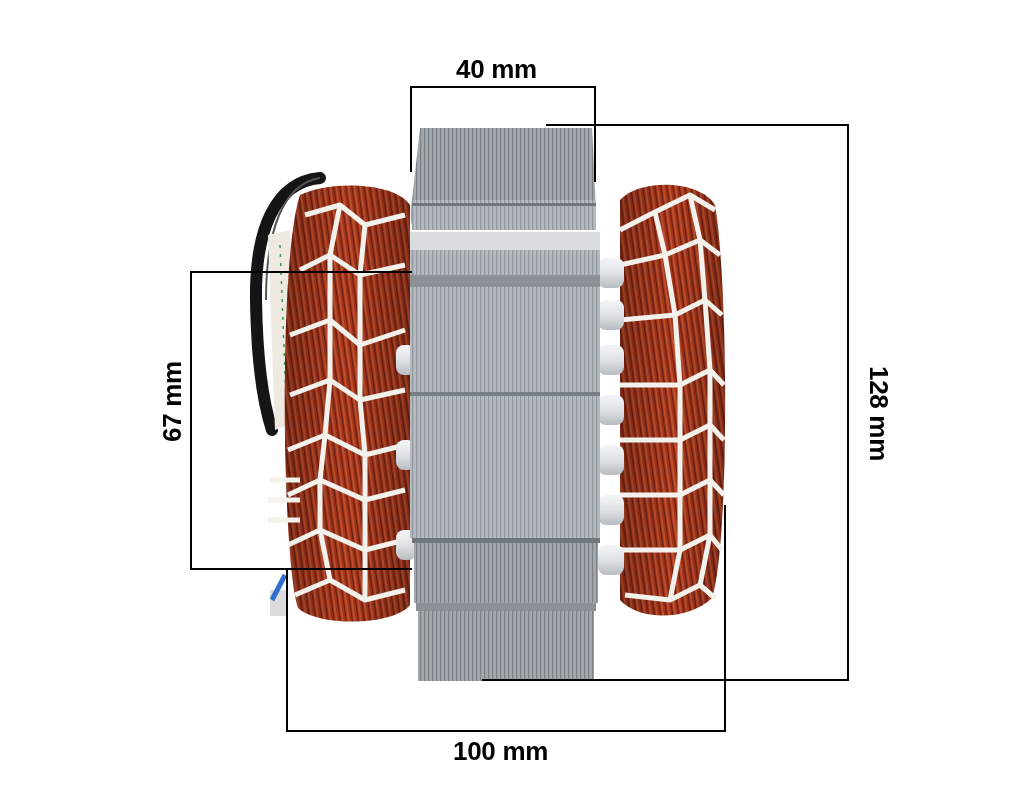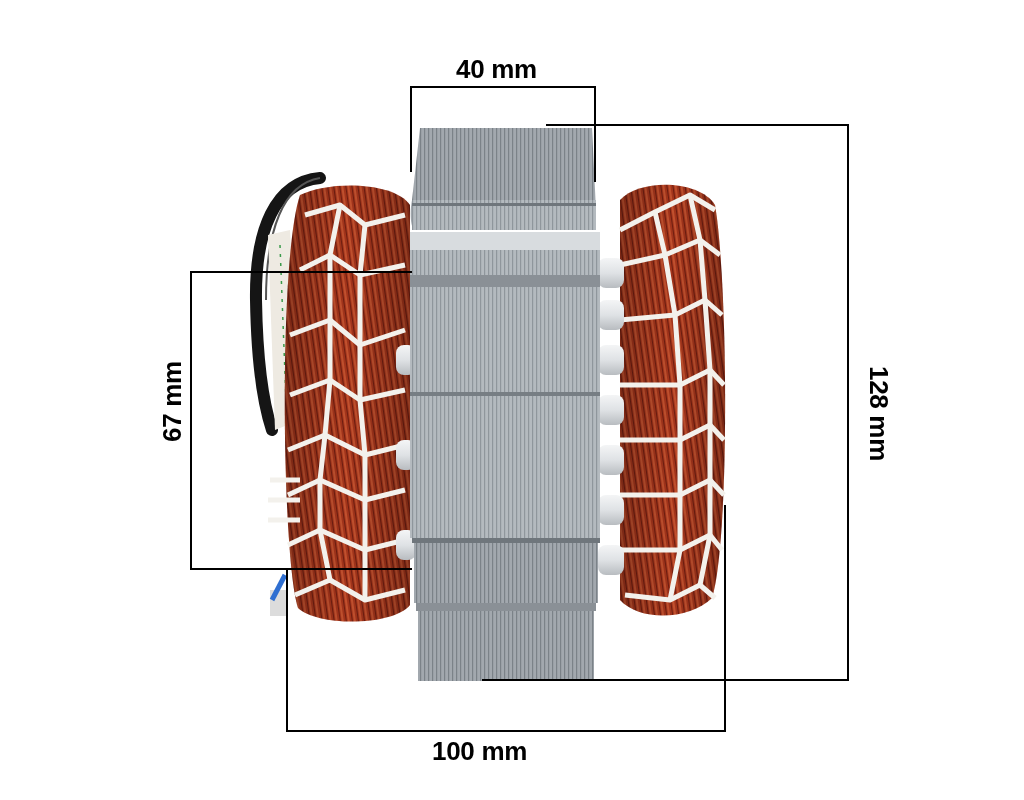--- a/index.html
+++ b/index.html
@@ -116,14 +116,14 @@
     <path d="M411,172 L411,87 L595,87 L595,182"></path>
     <path d="M546,125 L848,125 L848,680 L482,680"></path>
     <path d="M412,272 L191,272 L191,569 L412,569"></path>
     <path d="M287,568 L287,731 L725,731 L725,505"></path>
   </g>
 </svg>
 
 <div class="dim-label" style="left:456px; top:54px;">40 mm</div>
 <div class="dim-label rot" style="left:818px; top:398px; width:120px; text-align:center; transform:rotate(90deg);">128 mm</div>
 <div class="dim-label rot" style="left:112px; top:386px; width:120px; text-align:center; transform:rotate(-90deg);">67 mm</div>
-<div class="dim-label" style="left:432px; top:736px;">100 mm</div>
+<div class="dim-label" style="left:453px; top:736px;">100 mm</div>
 </div>
 
 </body></html>

